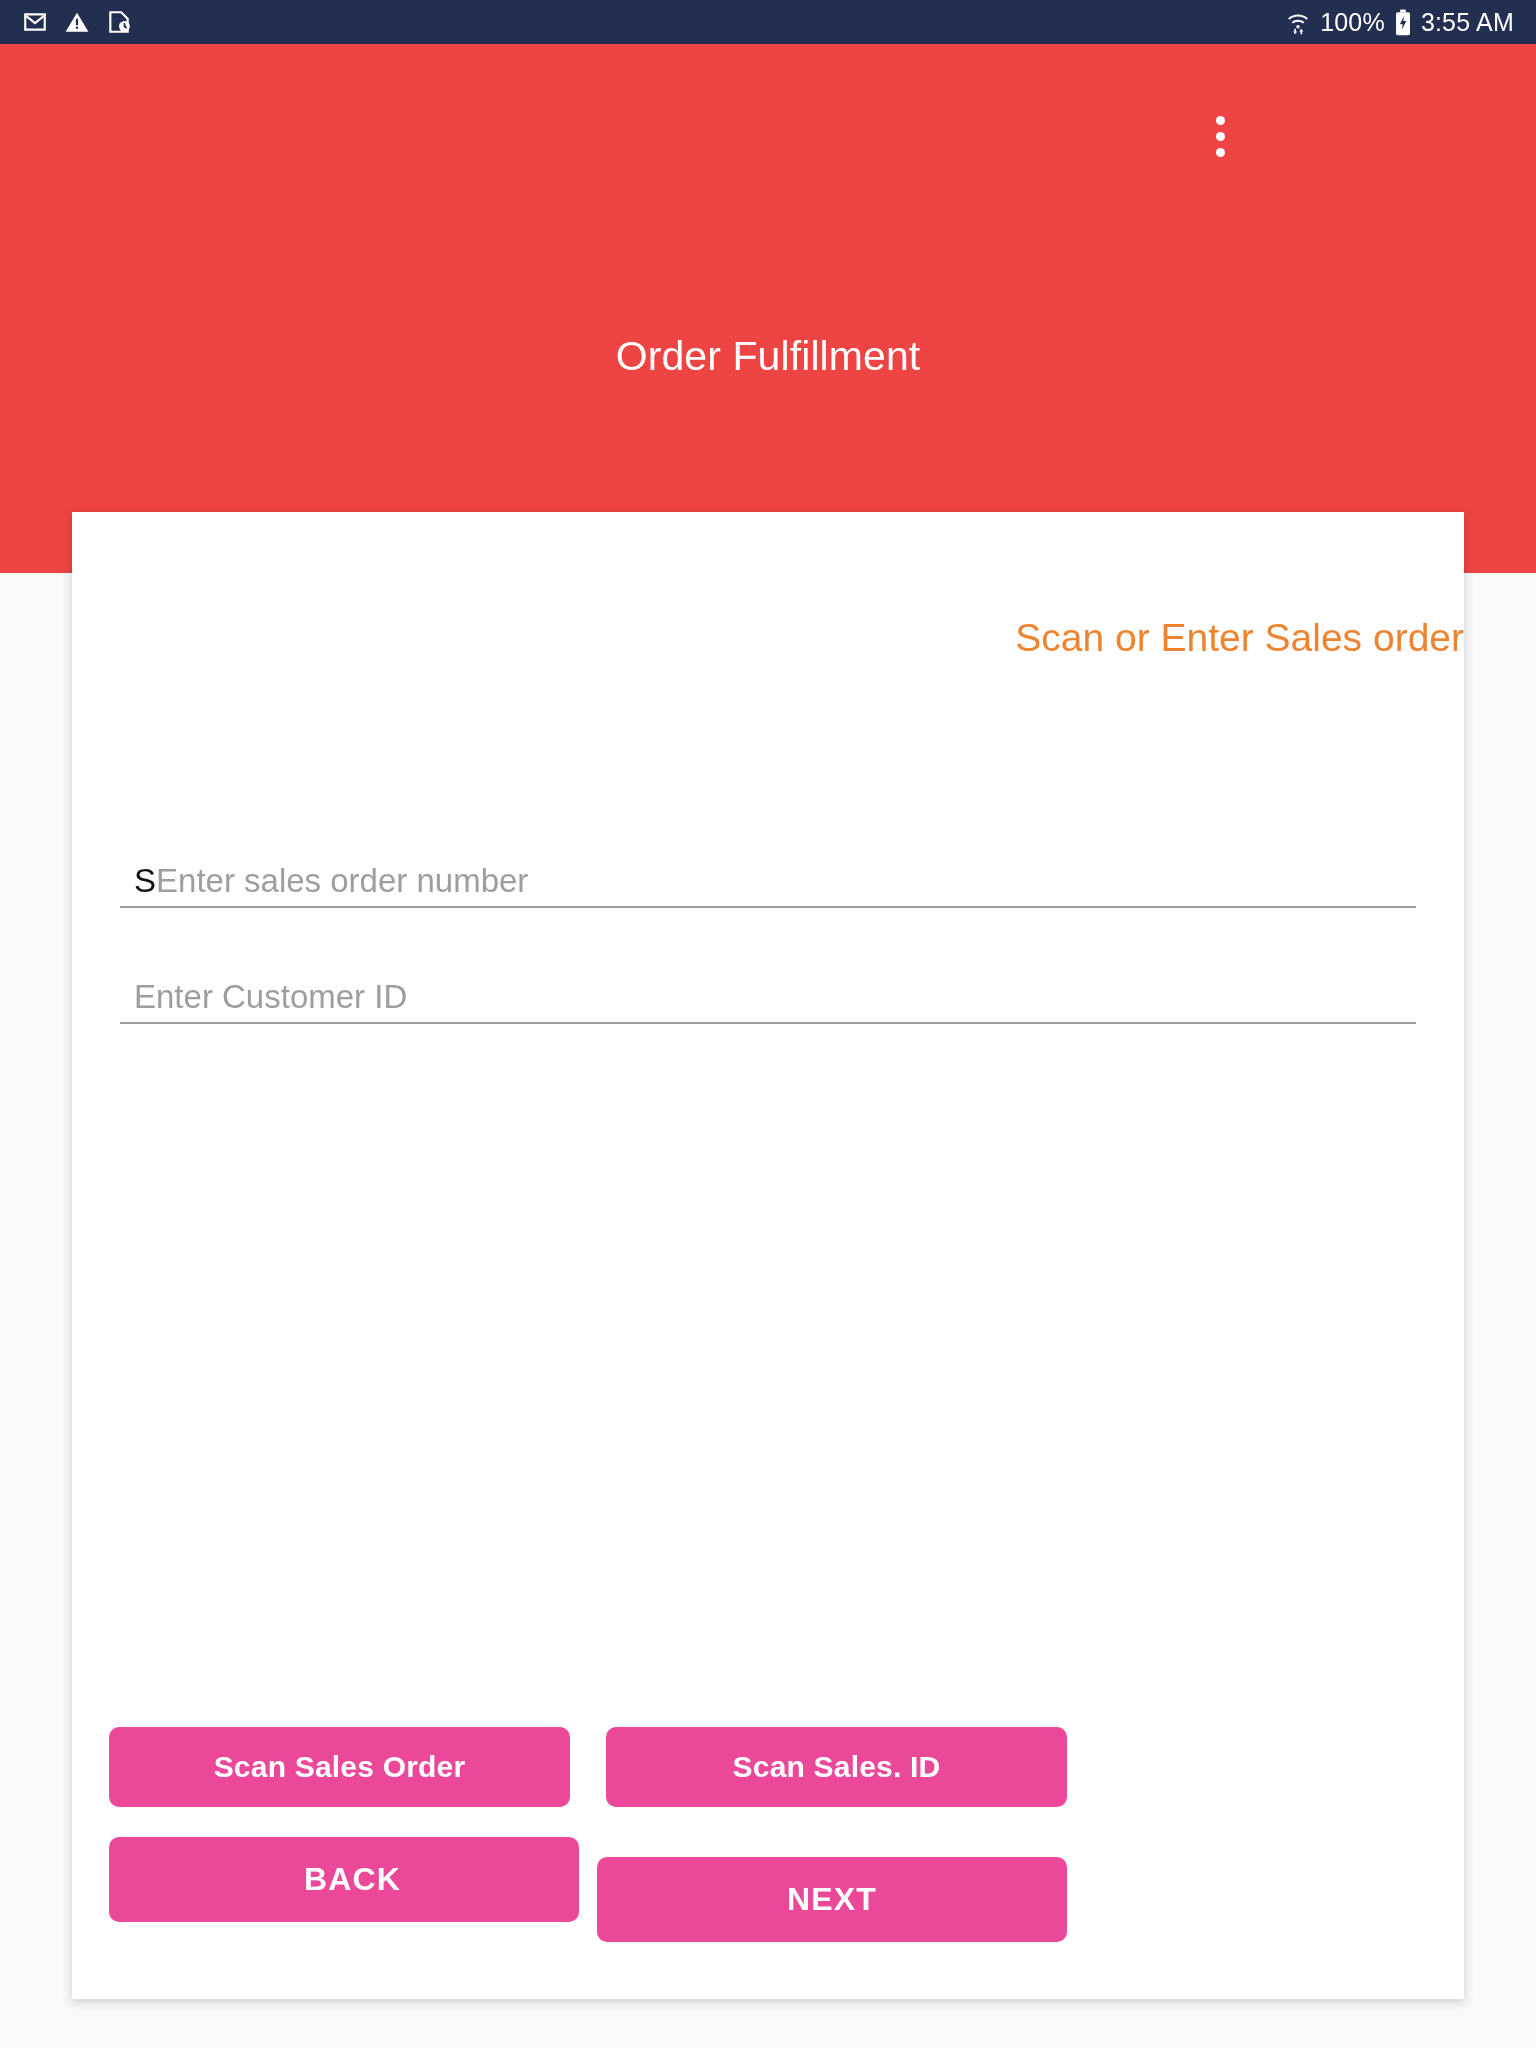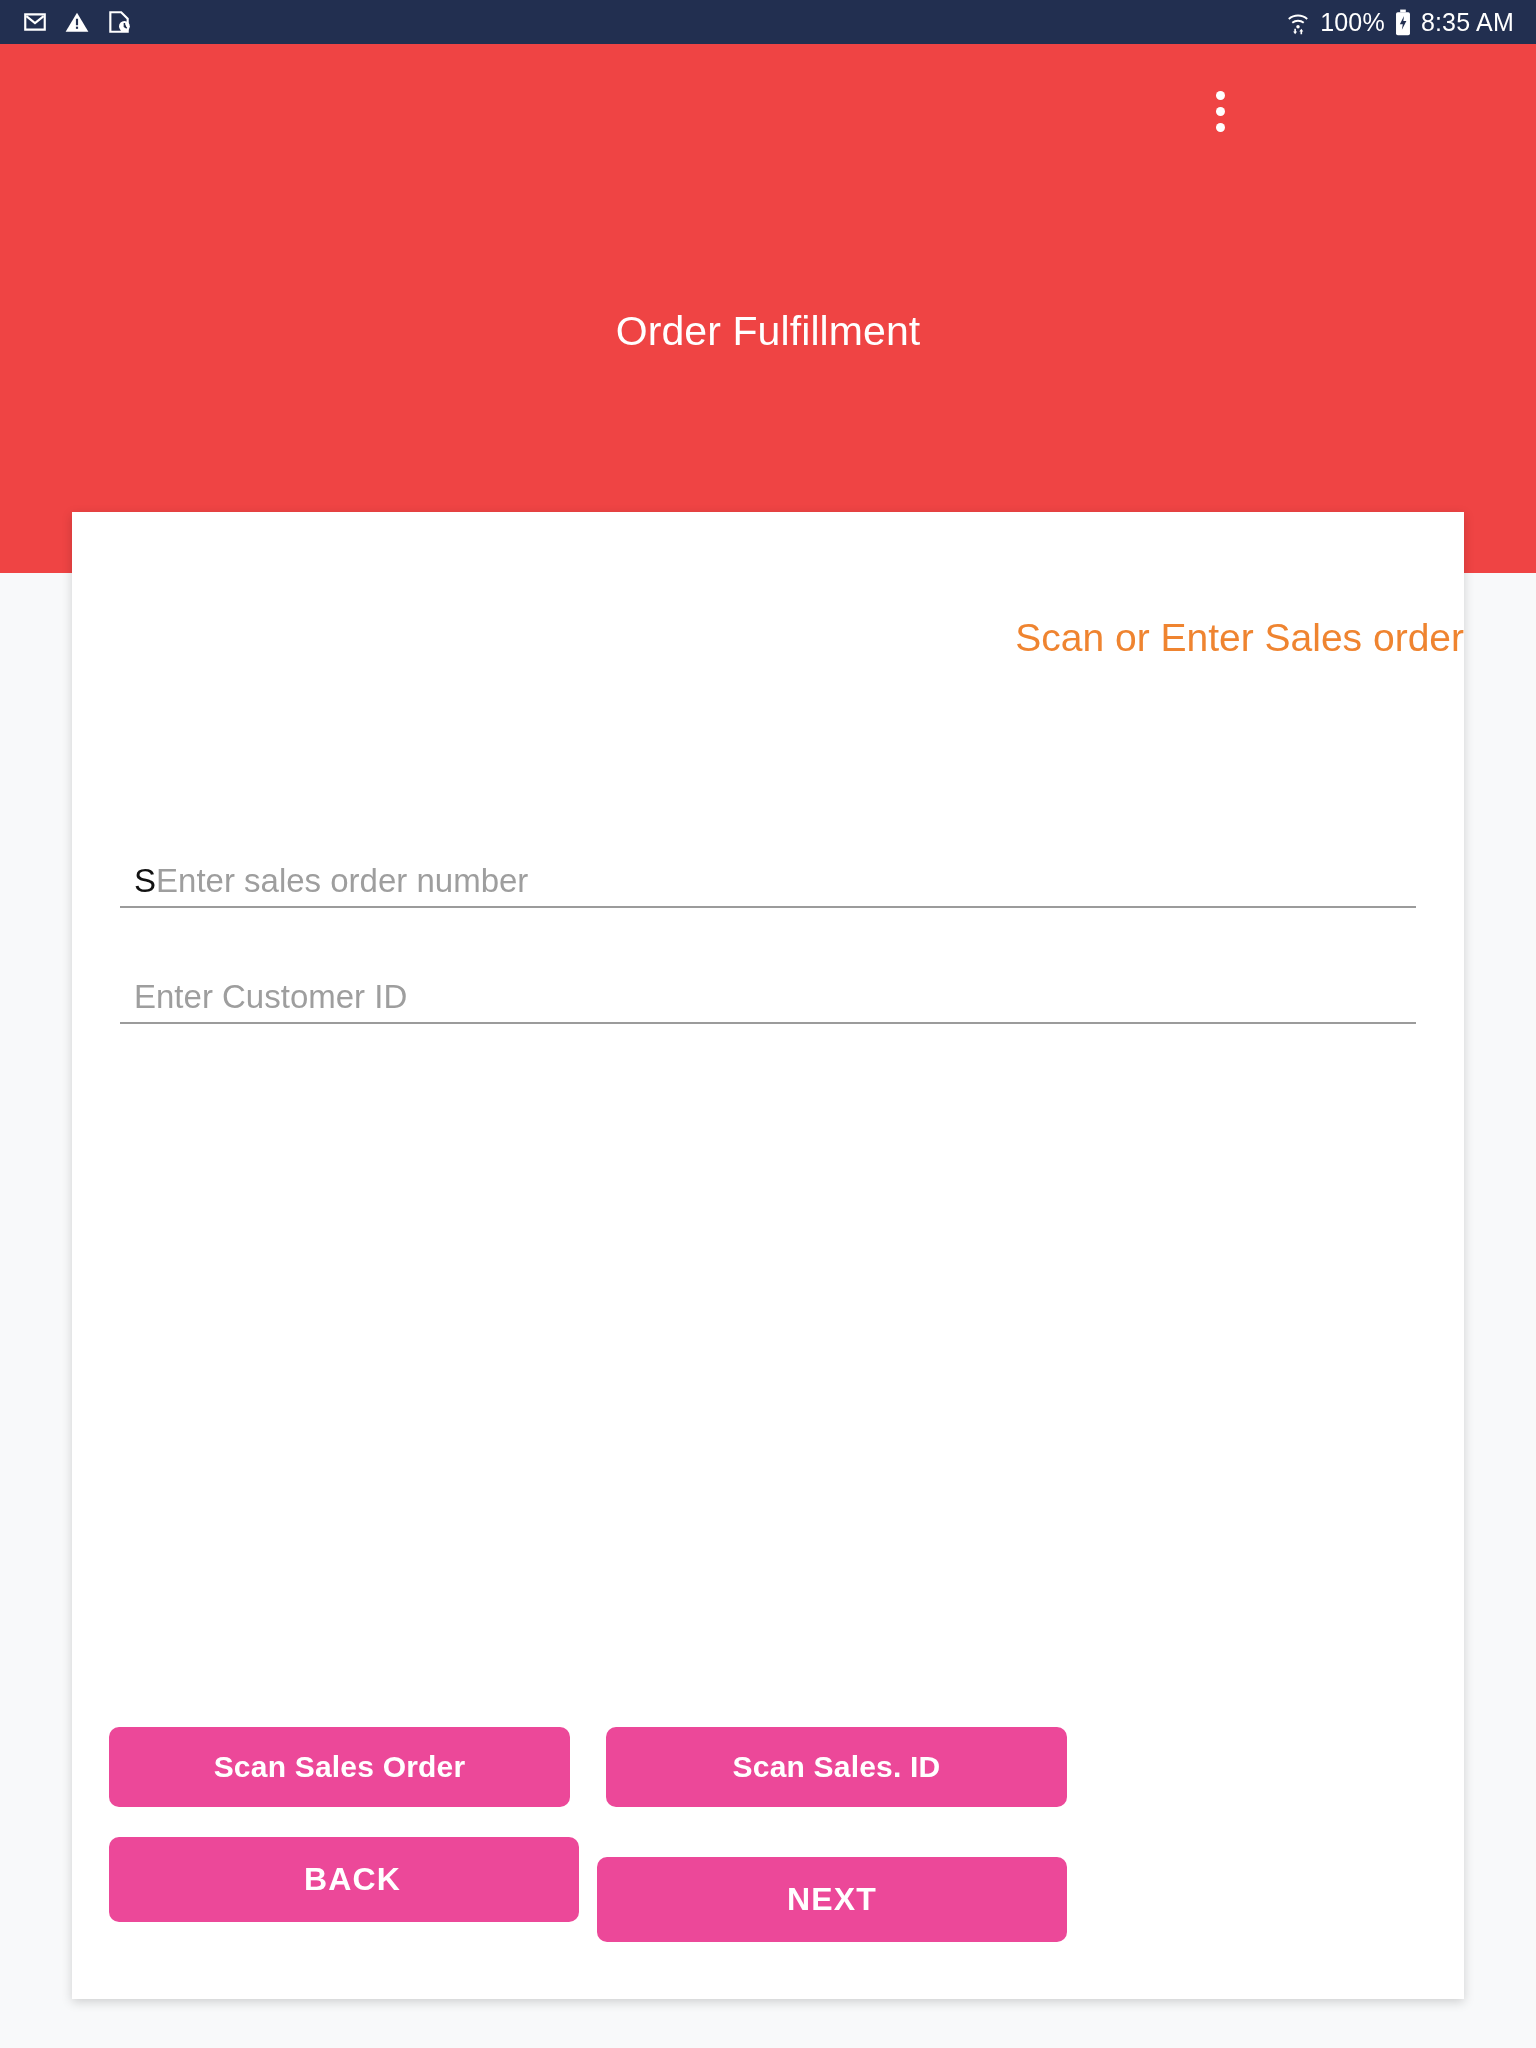--- a/index.html
+++ b/index.html
@@ -54,21 +54,21 @@
     color: #ffffff;
     font-size: 25px;
     letter-spacing: 0.2px;
     line-height: 1;
   }
   .sysicon { display: block; }
 
   #appbar {
     position: absolute;
     left: 0;
-    top: 33px;
+    top: 58px;
     width: 1288px;
     height: 528px;
   }
   #overflow-menu {
     position: absolute;
     right: 40px;
     top: 48px;
     width: 56px;
     height: 60px;
     display: flex;
@@ -265,21 +265,21 @@
         </svg>
       </span>
       <span class="status-text">100%</span>
       <span>
         <svg class="sysicon" width="18" height="27" viewBox="0 0 14 24">
           <rect x="4.5" y="0.5" width="5" height="2.4" fill="#ffffff"></rect>
           <rect x="0.8" y="2.8" width="12.4" height="20.6" rx="1.6" fill="#ffffff"></rect>
           <path fill="#222f50" d="M7.9 6.2L4.2 13.6h2.6l-0.8 4.9 4-7.8H7.3z"></path>
         </svg>
       </span>
-      <span class="status-text">8:35 AM</span>
+      <span class="status-text">3:55 AM</span>
     </div>
   </div>
 
   <div id="appbar">
     <div id="overflow-menu">
       <i></i>
       <i></i>
       <i></i>
     </div>
     <div id="page-title">Order Fulfillment</div>

